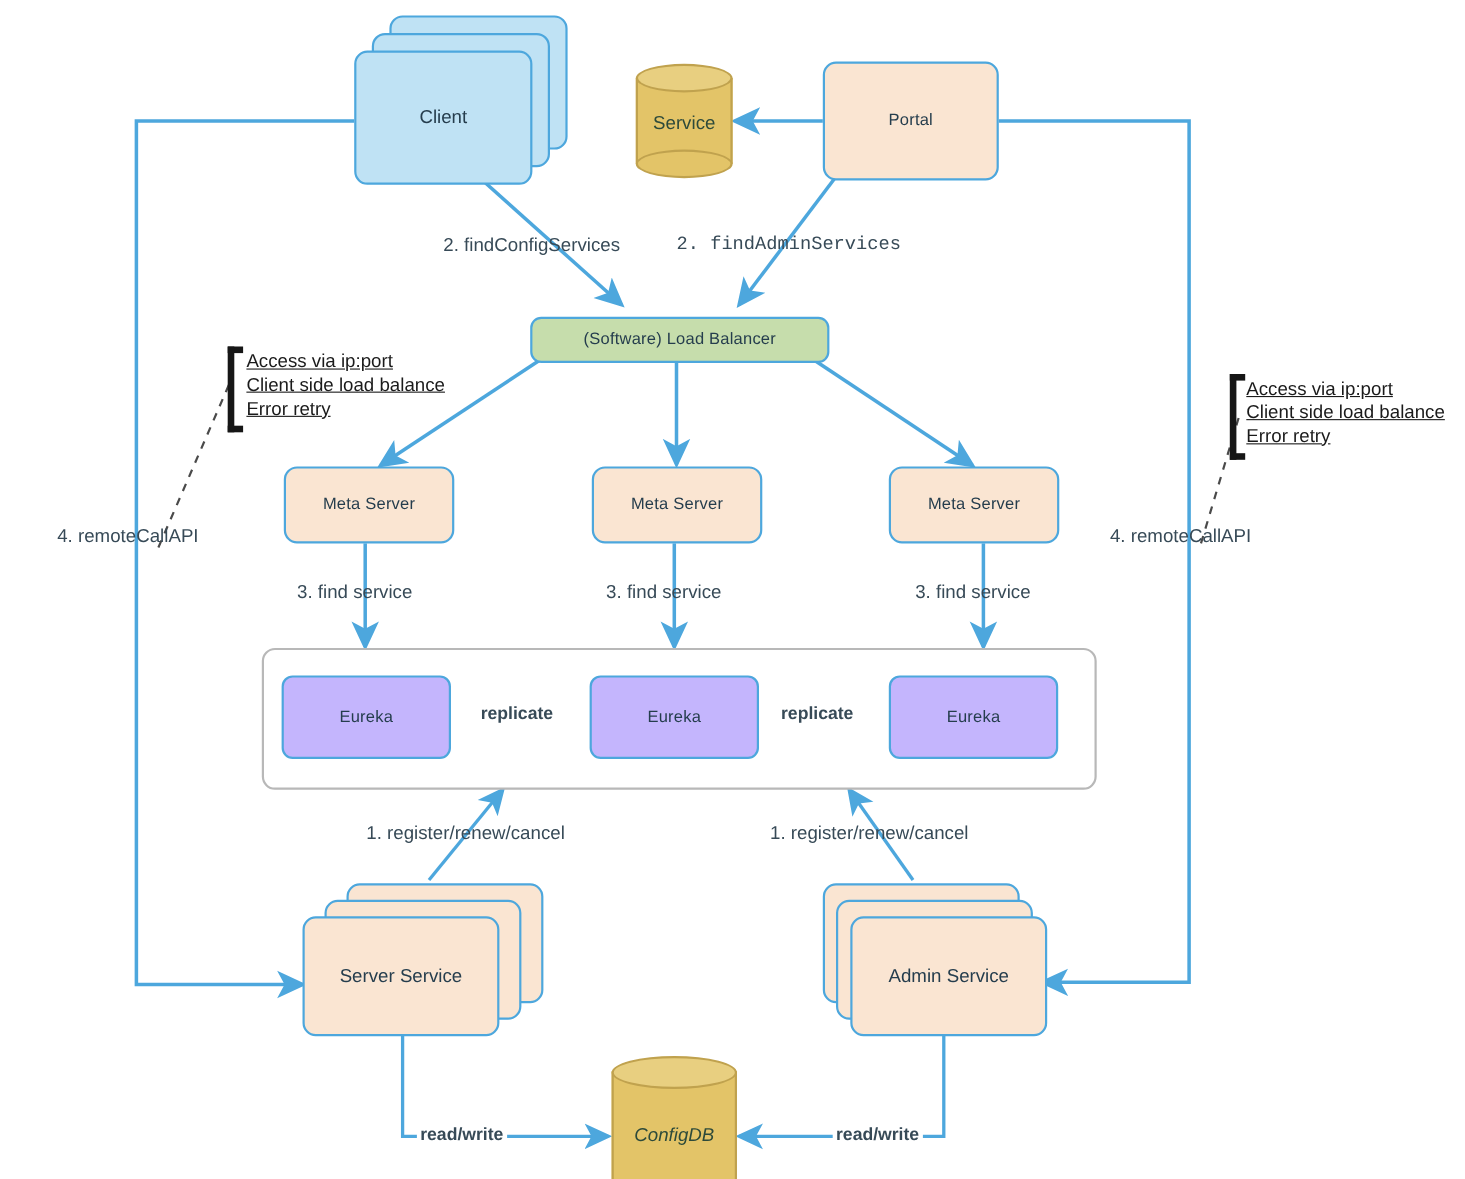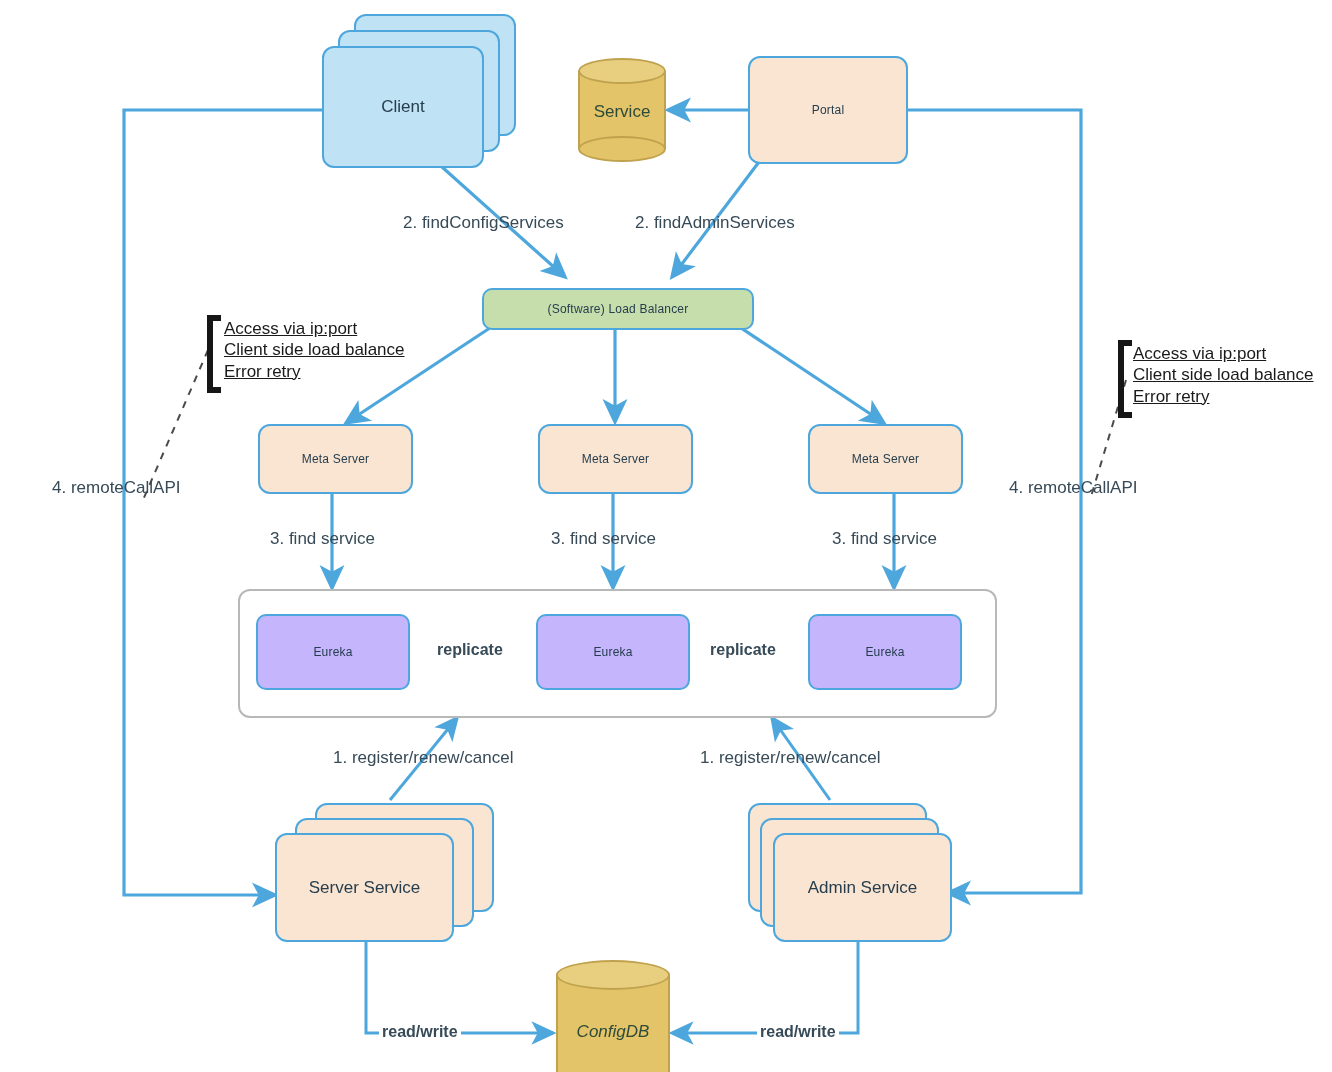--- a/index.html
+++ b/index.html
@@ -1,21 +1,21 @@
 <!DOCTYPE html>
 <html><head>
 <meta charset="utf-8">
 <style>
   html,body{margin:0;padding:0;background:#ffffff;}
   body{font-family:"Liberation Sans","DejaVu Sans",sans-serif;}
   #stage{position:relative;width:1332px;height:1072px;background:#fff;overflow:hidden;}
   #wires{position:absolute;left:0;top:0;width:1332px;height:1072px;}
 
   .node{position:absolute;box-sizing:border-box;display:flex;align-items:center;
-        justify-content:center;text-align:right;color:#253d4d;font-size:12px;
+        justify-content:center;text-align:right;color:#253d4d;font-size:15px;
         letter-spacing:.2px;line-height:1.2;}
   .card{border:2.5px solid #4da7dd;border-radius:12px;background:#fae5d2;}
   .card.green{background:#c6ddac;border-radius:10px;}
   .card.cream{background:#c4b5fd;border-radius:10px;}
 
   
   .stack{position:absolute;}
   .stack .ghost{position:absolute;border:2.5px solid #4da7dd;border-radius:12px;}
   .stack .front{position:absolute;border:2.5px solid #4da7dd;border-radius:12px;
                 display:flex;align-items:center;justify-content:center;
@@ -101,21 +101,21 @@
     <div class="bot" style="top:78px;"></div>
     <div class="top" style="top:0;"></div>
     <div class="cyl-label" style="top:44px;">Service</div>
   </div>
 
   <div class="node card" style="left:748px;top:56px;width:160px;height:108px;">
     <span>Portal</span>
   </div>
 
   <div class="lbl" style="left:403px;top:213px;">2. findConfigServices</div>
-  <div class="lbl" style="left:635px;top:213px;">2. findAdminServices</div>
+  <div class="lbl" style="left:615px;top:213px;font-family:Liberation Mono, monospace;">2. findAdminServices</div>
 
   <div class="node card green" style="left:482px;top:277px;width:272px;height:42px;margin-top:11px;">
     <span>(Software) Load Balancer</span>
   </div>
 
   <div class="brk" style="left:207px;top:315px;width:14px;height:78px;"></div>
   <div class="note" style="left:224px;top:318px;">
     <div>Access via ip:port</div>
     <div>Client side load balance</div>
     <div>Error retry</div>

